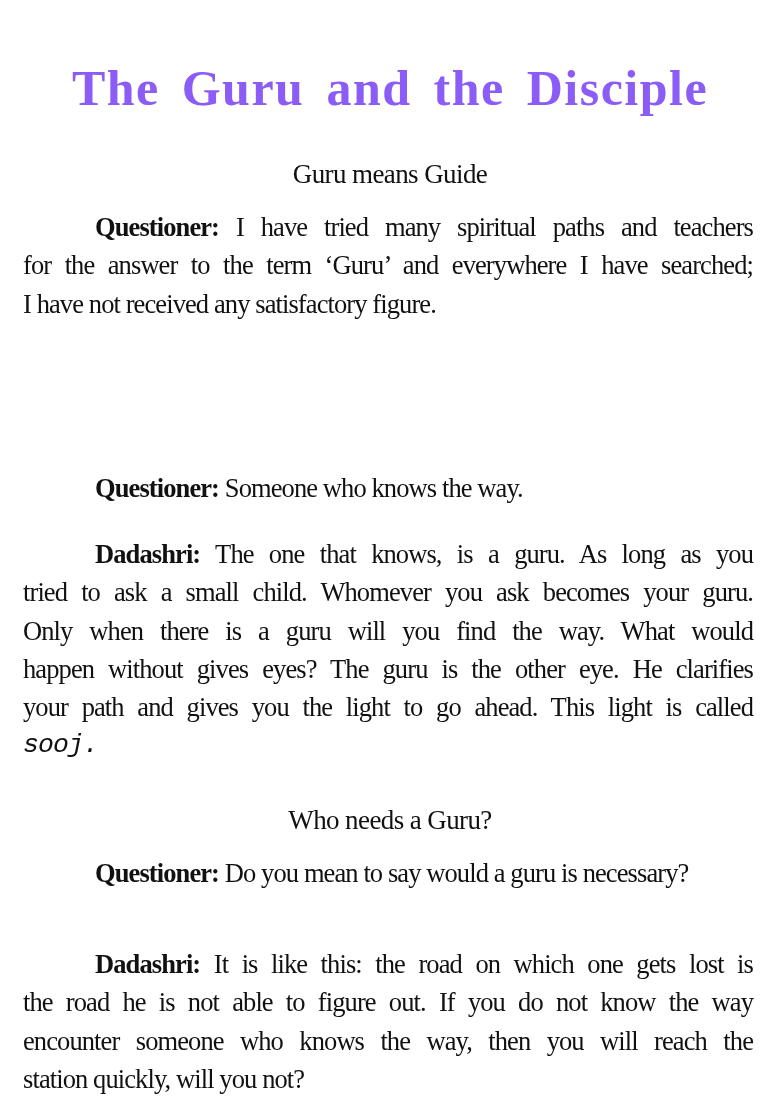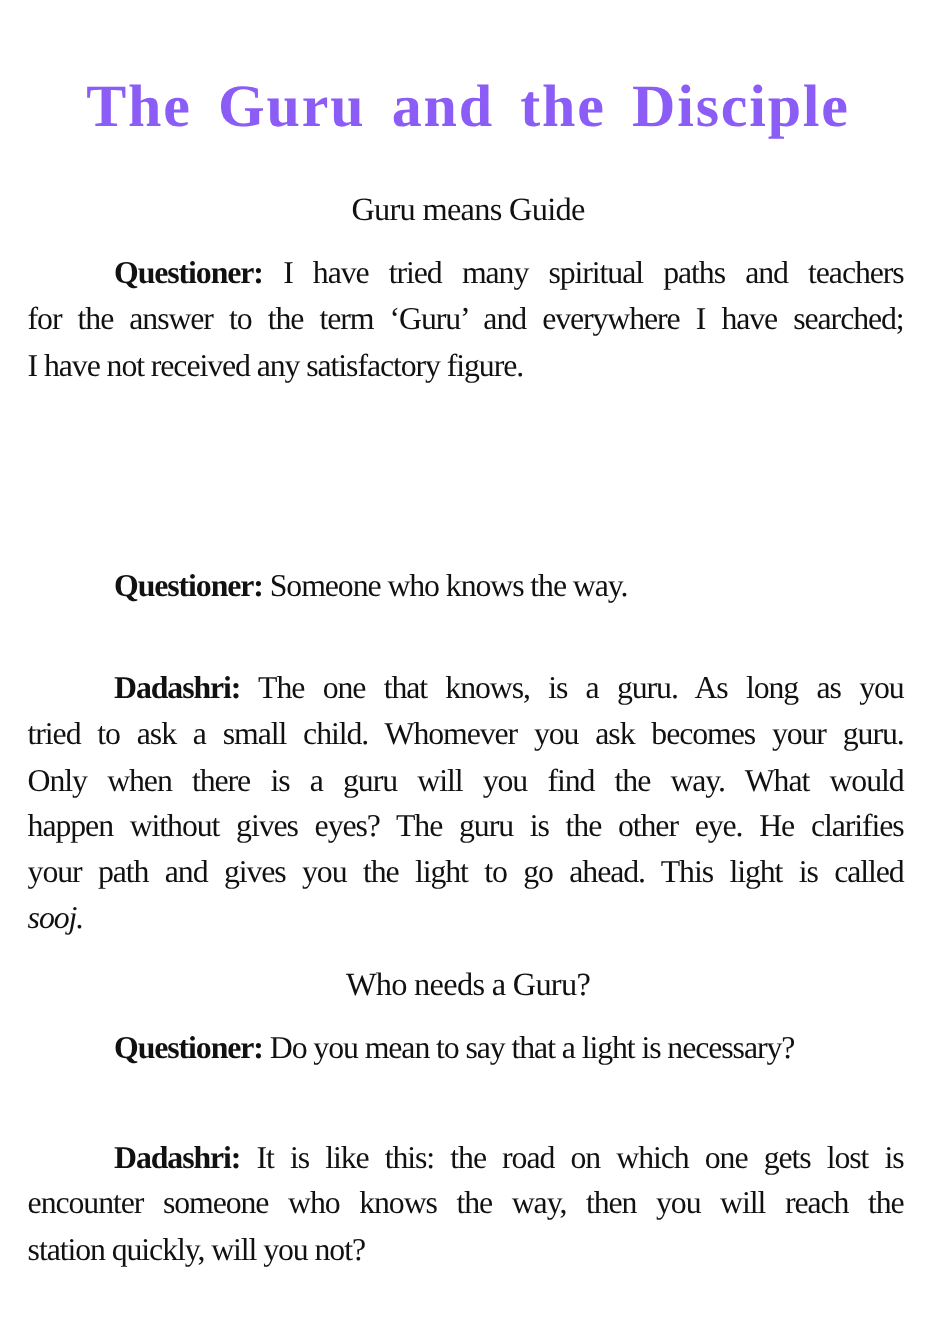--- a/index.html
+++ b/index.html
@@ -19,21 +19,21 @@
     font-weight: normal; font-size: 27px; line-height: 36px; letter-spacing: -0.6px;
   }
   .para {
     position: absolute; left: 23px; width: 730px;
     font-size: 26.5px; line-height: 38.3px; letter-spacing: -0.9px;
     text-align: justify; text-align-last: left;
   }
   .para .speaker { font-weight: bold; margin-left: 72px; }
   .para .line { display: block; white-space: nowrap; }
   .para .line.just { text-align: justify; text-align-last: justify; white-space: normal; }
-  .ital { font-style: italic; }
+  .ital { font-style: italic; font-family: Liberation Mono, monospace; }
 </style>
 </head>
 <body>
 
 <div class="page">
 
   <h1 class="title">The Guru and the Disciple</h1>
 
   <div class="heading" style="top:156px;">Guru means Guide</div>
 
@@ -41,34 +41,35 @@
     <span class="line just"><span class="speaker">Questioner:</span> <span>I have tried many spiritual paths and teachers</span></span>
     <span class="line just">for the answer to the term ‘Guru’ and everywhere I have searched;</span>
     <span class="line">I have not received any satisfactory figure.</span>
   </div>
 
 
   <div class="para" style="top:469px;">
     <span class="line"><span class="speaker">Questioner:</span> <span>Someone who knows the way.</span></span>
   </div>
 
-  <div class="para" style="top:554px;">
+  <div class="para" style="top:535px;">
     <span class="line just"><span class="speaker">Dadashri:</span> <span>The one that knows, is a guru. As long as you</span></span>
     <span class="line just">tried to ask a small child. Whomever you ask becomes your guru.</span>
     <span class="line just">Only when there is a guru will you find the way. What would</span>
     <span class="line just">happen without gives eyes? The guru is the other eye. He clarifies</span>
     <span class="line just">your path and gives you the light to go ahead. This light is called</span>
     <span class="line ital">sooj.</span>
   </div>
 
   <div class="heading" style="top:802px;">Who needs a Guru?</div>
 
   <div class="para" style="top:854px;">
-    <span class="line"><span class="speaker">Questioner:</span> <span>Do you mean to say that a light is necessary?</span></span>
+    <span class="line"><span class="speaker">Questioner:</span> <span>Do you mean to say would a guru is necessary?</span></span>
   </div>
 
   <div class="para" style="top:945px;">
     <span class="line just"><span class="speaker">Dadashri:</span> <span>It is like this: the road on which one gets lost is</span></span>
+    <span class="line just">the road he is not able to figure out. If you do not know the way</span>
     <span class="line just">encounter someone who knows the way, then you will reach the</span>
     <span class="line">station quickly, will you not?</span>
   </div>
 
 </div>
 
 </body></html>

